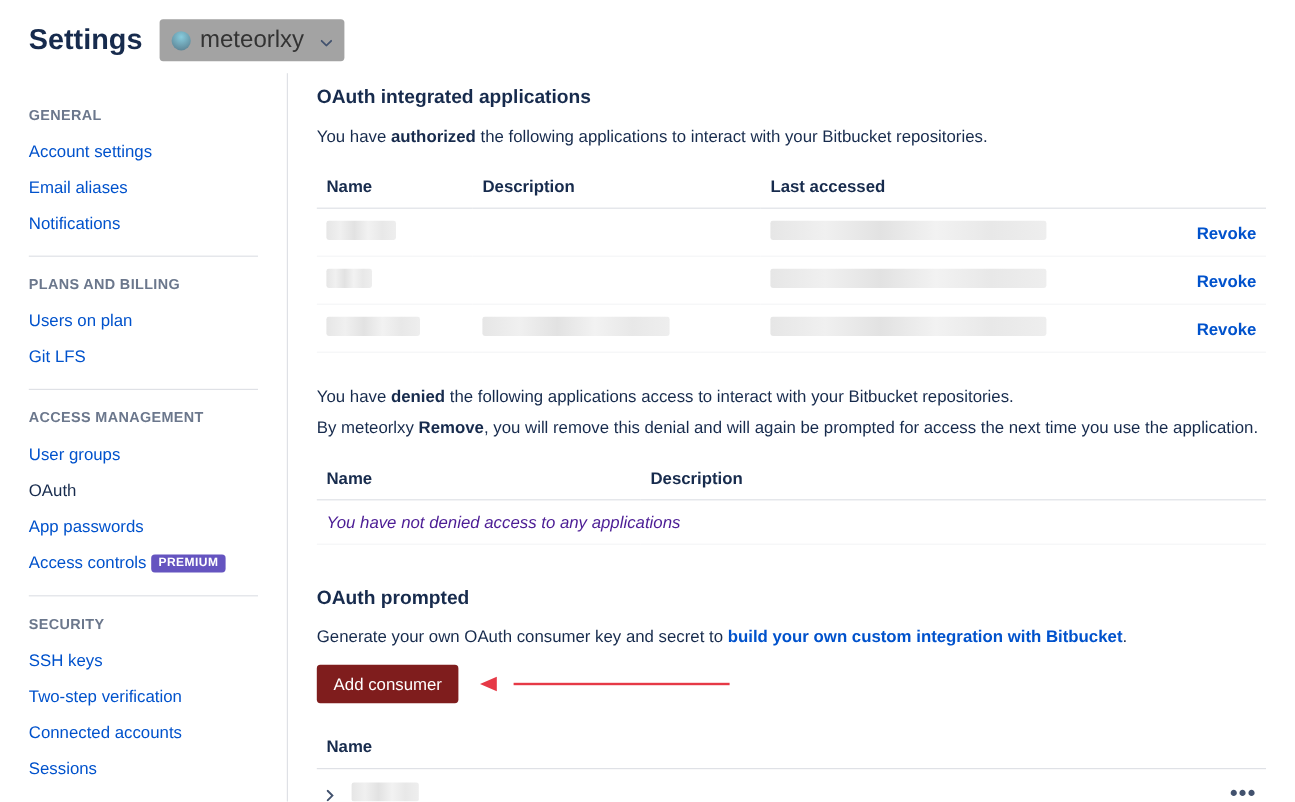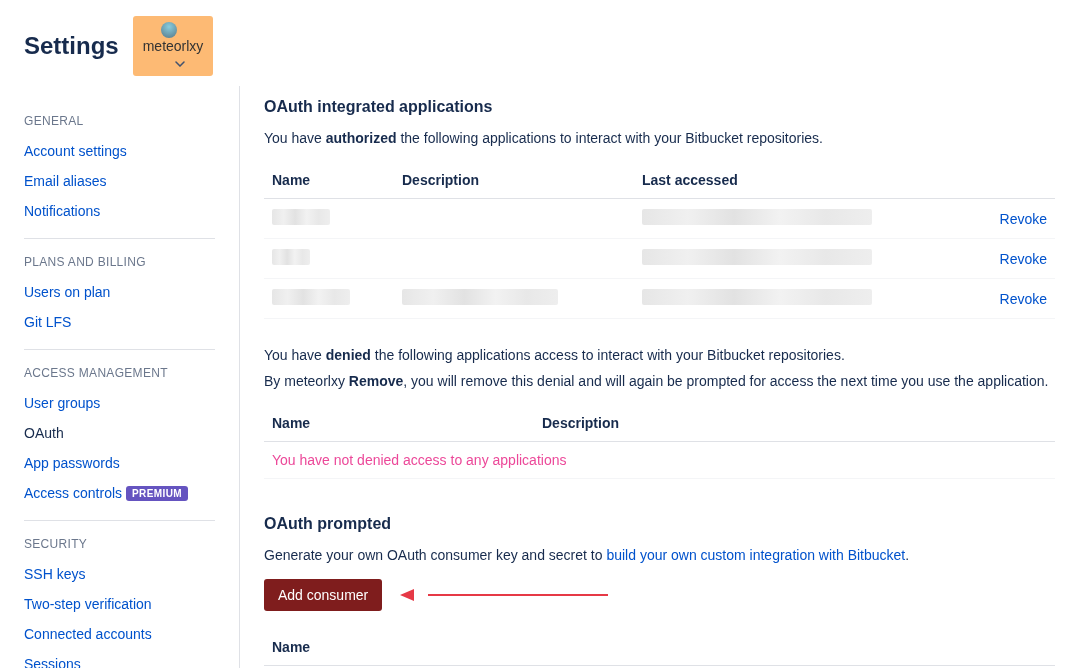--- a/index.html
+++ b/index.html
@@ -1,39 +1,39 @@
 <!DOCTYPE html>
 <html><head>
 <meta charset="utf-8">
 <style>
 * { margin: 0; padding: 0; box-sizing: border-box; }
 body { font-family: -apple-system, BlinkMacSystemFont, "Segoe UI", Helvetica, Arial, sans-serif; font-size: 14px; color: #172b4d; background: #fff; width: 1079px; height: 668px; overflow: hidden; }
 .header { display: flex; align-items: center; padding: 16px 24px 10px 24px; }
 .header h1 { font-size: 24px; font-weight: 600; margin-right: 14px; }
-.user-switch { display: inline-flex; align-items: center; background: #fdba74; border-radius: 3px; padding: 6px 10px; cursor: pointer; font-size: 14px; color: #333; flex-direction: column; }
+.user-switch { display: inline-flex; align-items: center; background: #a3a3a3; border-radius: 3px; padding: 6px 10px; cursor: pointer; font-size: 20px; color: #333; }
 .user-switch .avatar { width: 16px; height: 16px; border-radius: 50%; background: radial-gradient(circle at 50% 30%, #8cd, #578); margin-right: 8px; }
 .user-switch .chev { margin-left: 14px; }
 .layout { display: flex; }
 .sidebar { width: 240px; padding: 12px 24px 0 24px; border-right: 1px solid #dfe1e6; height: 620px; }
-.sidebar .group-label { color: #6b778c; font-size: 12px; font-weight: 400; letter-spacing: 0.3px; margin: 16px 0 8px 0; }
+.sidebar .group-label { color: #6b778c; font-size: 12px; font-weight: 700; letter-spacing: 0.3px; margin: 16px 0 8px 0; }
 .sidebar hr { border: none; border-top: 1px solid #dfe1e6; margin: 12px 0 0 0; }
 .sidebar .nav-item { display: block; color: #0052cc; text-decoration: none; padding: 7px 0; font-size: 14px; cursor: pointer; }
 .sidebar .nav-item.active { color: #172b4d; font-weight: 400; }
 .badge { display: inline-block; background: #6554c0; color: #fff; font-size: 10px; font-weight: 700; padding: 2px 6px; border-radius: 3px; margin-left: 4px; letter-spacing: 0.4px; vertical-align: 1px; }
 .main { flex: 1; padding: 12px 24px 0 24px; }
 .section-title { font-size: 16px; font-weight: 600; margin-bottom: 14px; }
 .muted { color: #172b4d; margin-bottom: 16px; }
 .muted strong { font-weight: 700; }
 table.data { width: 100%; border-collapse: collapse; margin-bottom: 28px; }
 table.data th { text-align: left; font-weight: 600; font-size: 14px; color: #172b4d; padding: 10px 8px; border-bottom: 1px solid #dfe1e6; }
 table.data td { padding: 10px 8px; border-bottom: 1px solid #f4f5f7; vertical-align: middle; }
 .blur { display: inline-block; background: linear-gradient(90deg, #e6e6e6 0%, #f0f0f0 20%, #e2e2e2 40%, #f2f2f2 60%, #e8e8e8 80%, #eee 100%); height: 16px; border-radius: 2px; }
-.link { color: #0052cc; text-decoration: none; cursor: pointer; }
+.link { color: #0052cc; text-decoration: none; cursor: pointer; font-weight: bold; }
 .action-col { text-align: right; width: 80px; }
-.italic { color: #ec4899; }
+.italic { font-style: italic; color: #4c1d95; }
 .btn-primary { display: inline-block; background: #7f1d1d; color: #fff; border: none; border-radius: 3px; padding: 8px 14px; font-size: 14px; cursor: pointer; }
 .arrow-wrap { position: relative; margin: 12px 0 18px 0; display: flex; align-items: center; }
 .arrow-line { height: 2px; background: #e63946; width: 180px; margin-left: 14px; }
 .arrow-head { width: 0; height: 0; border-top: 6px solid transparent; border-bottom: 6px solid transparent; border-right: 14px solid #e63946; }
 .consumer-row td:first-child { padding-left: 8px; }
 .chev-right { display: inline-block; transform: rotate(0); font-size: 11px; color: #6b778c; margin-right: 10px; cursor: pointer; }
 .kebab { text-align: right; cursor: pointer; font-size: 18px; letter-spacing: 1px; color: #42526e; font-weight: 700; }
 </style>
 </head>
 <body>

